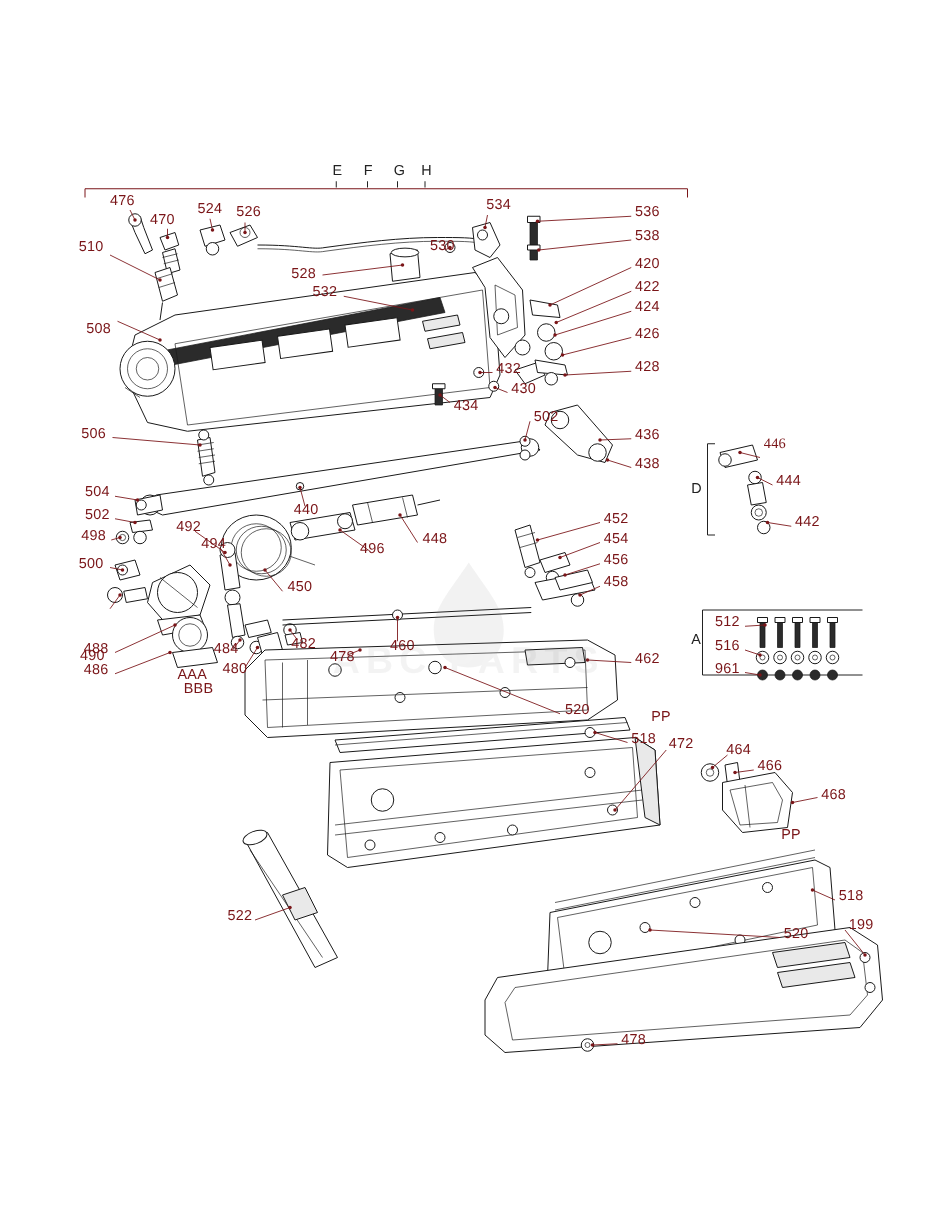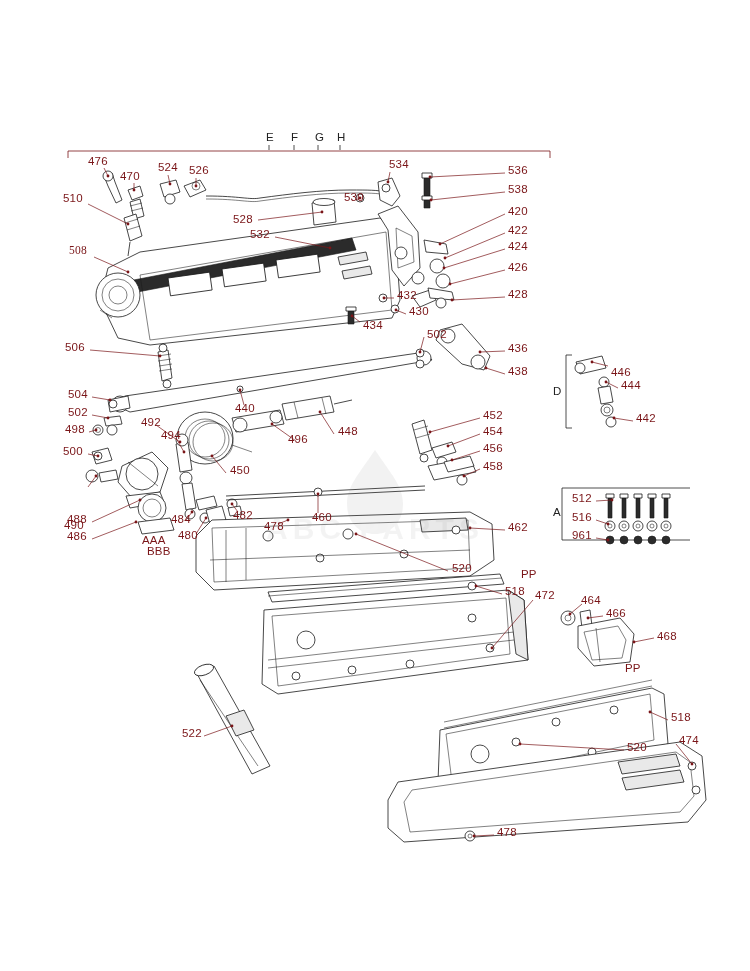--- a/index.html
+++ b/index.html
@@ -533,30 +533,30 @@
       <div class="callout-label" style="left: 389px; top: 164px; transform: translate(0px, -50%);">534</div>
       <div class="callout-label" style="left: 508px; top: 170px; transform: translate(0px, -50%);">536</div>
       <div class="callout-label" style="left: 508px; top: 189px; transform: translate(0px, -50%);">538</div>
       <div class="callout-label" style="left: 63px; top: 198px; transform: translate(0px, -50%);">510</div>
       <div class="callout-label" style="left: 344px; top: 197px; transform: translate(0px, -50%);">530</div>
       <div class="callout-label" style="left: 233px; top: 219px; transform: translate(0px, -50%);">528</div>
       <div class="callout-label" style="left: 250px; top: 234px; transform: translate(0px, -50%);">532</div>
       <div class="callout-label" style="left: 508px; top: 211px; transform: translate(0px, -50%);">420</div>
       <div class="callout-label" style="left: 508px; top: 230px; transform: translate(0px, -50%);">422</div>
       <div class="callout-label" style="left: 508px; top: 246px; transform: translate(0px, -50%);">424</div>
-      <div class="callout-label" style="left: 69px; top: 250px; transform: translate(0px, -50%); font-family: Liberation Serif, serif;">508</div>
+      <div class="callout-label" style="left: 69px; top: 263px; transform: translate(0px, -50%);">508</div>
       <div class="callout-label" style="left: 508px; top: 267px; transform: translate(0px, -50%);">426</div>
       <div class="callout-label" style="left: 508px; top: 294px; transform: translate(0px, -50%);">428</div>
       <div class="callout-label" style="left: 397px; top: 295px; transform: translate(0px, -50%);">432</div>
       <div class="callout-label" style="left: 409px; top: 311px; transform: translate(0px, -50%);">430</div>
       <div class="callout-label" style="left: 363px; top: 325px; transform: translate(0px, -50%);">434</div>
       <div class="callout-label" style="left: 427px; top: 334px; transform: translate(0px, -50%);">502</div>
       <div class="callout-label" style="left: 65px; top: 347px; transform: translate(0px, -50%);">506</div>
       <div class="callout-label" style="left: 508px; top: 348px; transform: translate(0px, -50%);">436</div>
-      <div class="callout-label" style="left: 611px; top: 372px; transform: translate(0px, -50%);">446</div>
+      <div class="callout-label" style="left: 611px; top: 355px; transform: translate(0px, -50%); font-family: Liberation Serif, serif;">446</div>
       <div class="callout-label" style="left: 621px; top: 385px; transform: translate(0px, -50%);">444</div>
       <div class="callout-label" style="left: 508px; top: 371px; transform: translate(0px, -50%);">438</div>
       <div class="callout-label" style="left: 68px; top: 394px; transform: translate(0px, -50%);">504</div>
       <div class="callout-label" style="left: 235px; top: 408px; transform: translate(0px, -50%);">440</div>
       <div class="callout-label" style="left: 636px; top: 418px; transform: translate(0px, -50%);">442</div>
       <div class="callout-label" style="left: 68px; top: 412px; transform: translate(0px, -50%);">502</div>
       <div class="callout-label" style="left: 65px; top: 429px; transform: translate(0px, -50%);">498</div>
       <div class="callout-label" style="left: 141px; top: 422px; transform: translate(0px, -50%);">492</div>
       <div class="callout-label" style="left: 161px; top: 435px; transform: translate(0px, -50%);">494</div>
       <div class="callout-label" style="left: 483px; top: 415px; transform: translate(0px, -50%);">452</div>
@@ -581,21 +581,21 @@
       <div class="callout-label" style="left: 178px; top: 535px; transform: translate(0px, -50%);">480</div>
       <div class="callout-label" style="left: 452px; top: 568px; transform: translate(0px, -50%);">520</div>
       <div class="callout-label" style="left: 505px; top: 591px; transform: translate(0px, -50%);">518</div>
       <div class="callout-label" style="left: 535px; top: 595px; transform: translate(0px, -50%);">472</div>
       <div class="callout-label" style="left: 581px; top: 600px; transform: translate(0px, -50%);">464</div>
       <div class="callout-label" style="left: 606px; top: 613px; transform: translate(0px, -50%);">466</div>
       <div class="callout-label" style="left: 657px; top: 636px; transform: translate(0px, -50%);">468</div>
       <div class="callout-label" style="left: 671px; top: 717px; transform: translate(0px, -50%);">518</div>
       <div class="callout-label" style="left: 182px; top: 733px; transform: translate(0px, -50%);">522</div>
       <div class="callout-label" style="left: 627px; top: 747px; transform: translate(0px, -50%);">520</div>
-      <div class="callout-label" style="left: 679px; top: 740px; transform: translate(0px, -50%);">474</div>
+      <div class="callout-label" style="left: 679px; top: 740px; transform: translate(0px, -50%);">199</div>
       <div class="callout-label" style="left: 497px; top: 832px; transform: translate(0px, -50%);">478</div>
       <div class="callout-label" style="left: 142px; top: 540px; transform: translate(0px, -50%); text-align: right;">AAA</div>
       <div class="callout-label" style="left: 147px; top: 551px; transform: translate(0px, -50%);">BBB</div>
       <div class="callout-label" style="left: 521px; top: 574px; transform: translate(0px, -50%);">PP</div>
       <div class="callout-label" style="left: 625px; top: 668px; transform: translate(0px, -50%);">PP</div>
       <div class="group-label" style="left: 266px; top: 137px; transform: translate(0px, -50%);">E</div>
       <div class="group-label" style="left: 291px; top: 137px; transform: translate(0px, -50%);">F</div>
       <div class="group-label" style="left: 315px; top: 137px; transform: translate(0px, -50%);">G</div>
       <div class="group-label" style="left: 337px; top: 137px; transform: translate(0px, -50%);">H</div>
       <div class="group-label" style="left: 553px; top: 391px; transform: translate(0px, -50%);">D</div>

